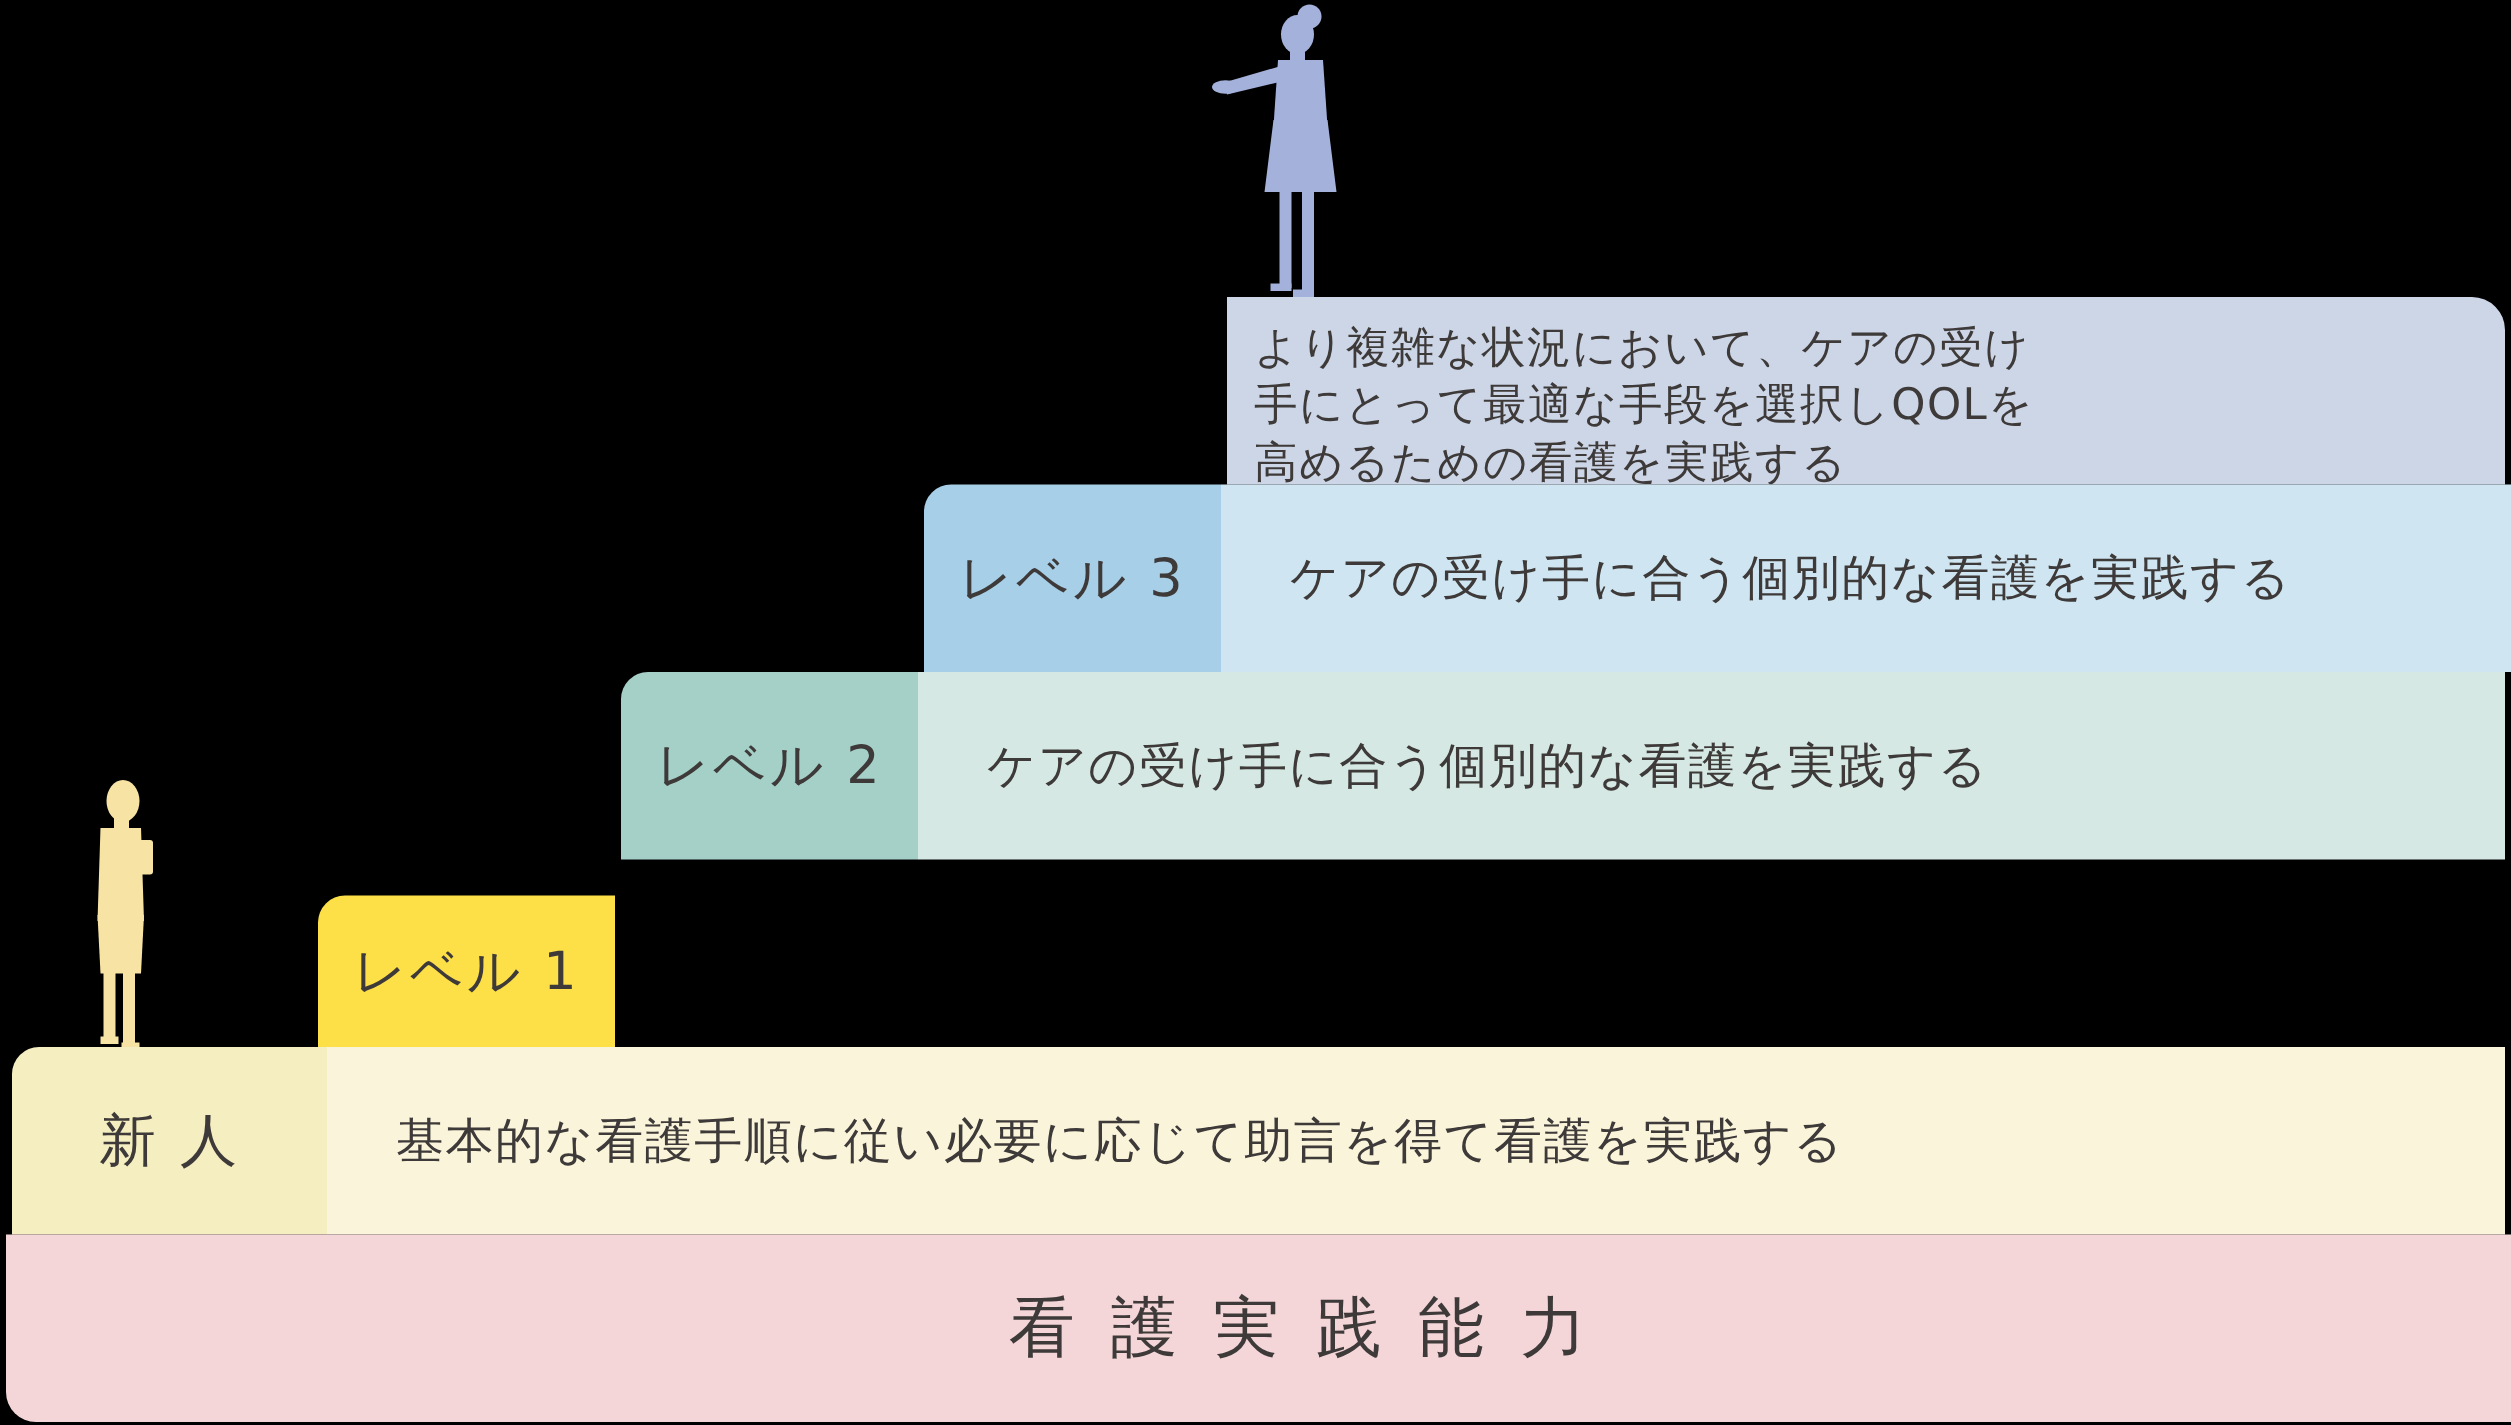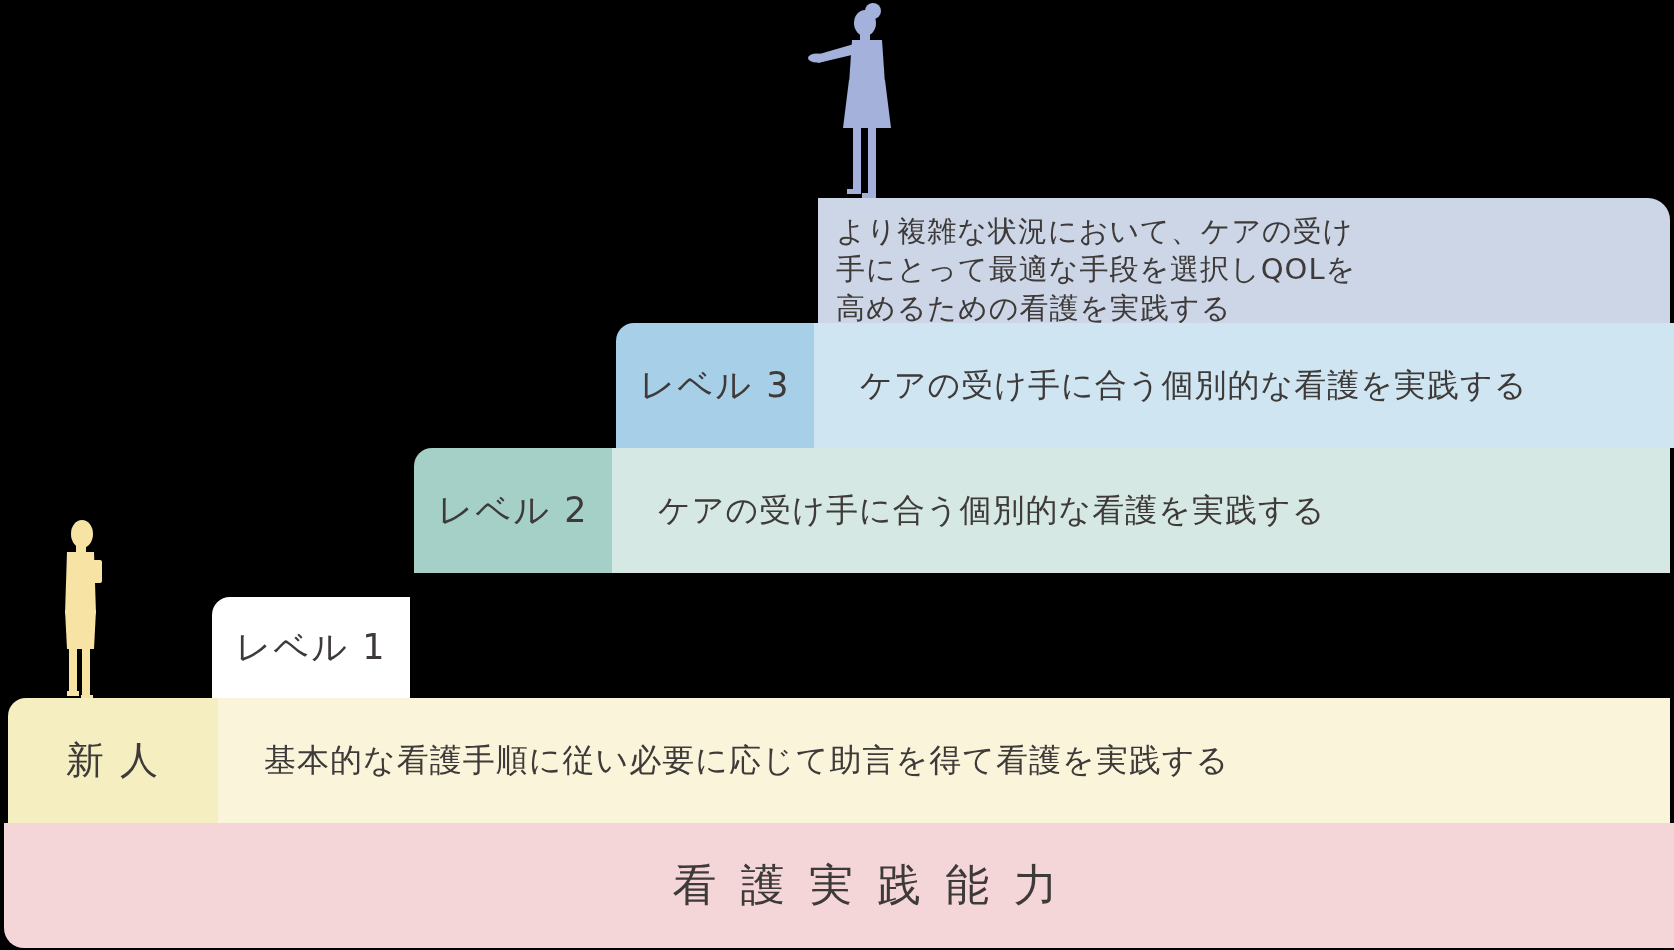--- a/index.html
+++ b/index.html
@@ -112,21 +112,21 @@
   <div class="row row-l2">
     <div class="step-label" style="background-color: rgb(165, 208, 199);">
       <span>レベル 2</span>
     </div>
     <div class="step-desc" style="background-color: rgb(213, 232, 227);">
       <span>ケアの受け手に合う個別的な看護を実践する</span>
     </div>
   </div>
 
   <div class="row row-l1">
-    <div class="step-label" style="background-color: #ffffff; margin-top: 24px;">
+    <div class="step-label" style="background-color: #fde047; margin-top: 24px;">
       <span>レベル 1</span>
     </div>
   </div>
 
   <div class="row row-shinjin">
     <div class="step-label" style="background-color: rgb(245, 238, 193);">
       <span>新 人</span>
     </div>
     <div class="step-desc" style="background-color: rgb(250, 245, 218);">
       <span>基本的な看護手順に従い必要に応じて助言を得て看護を実践する</span>

